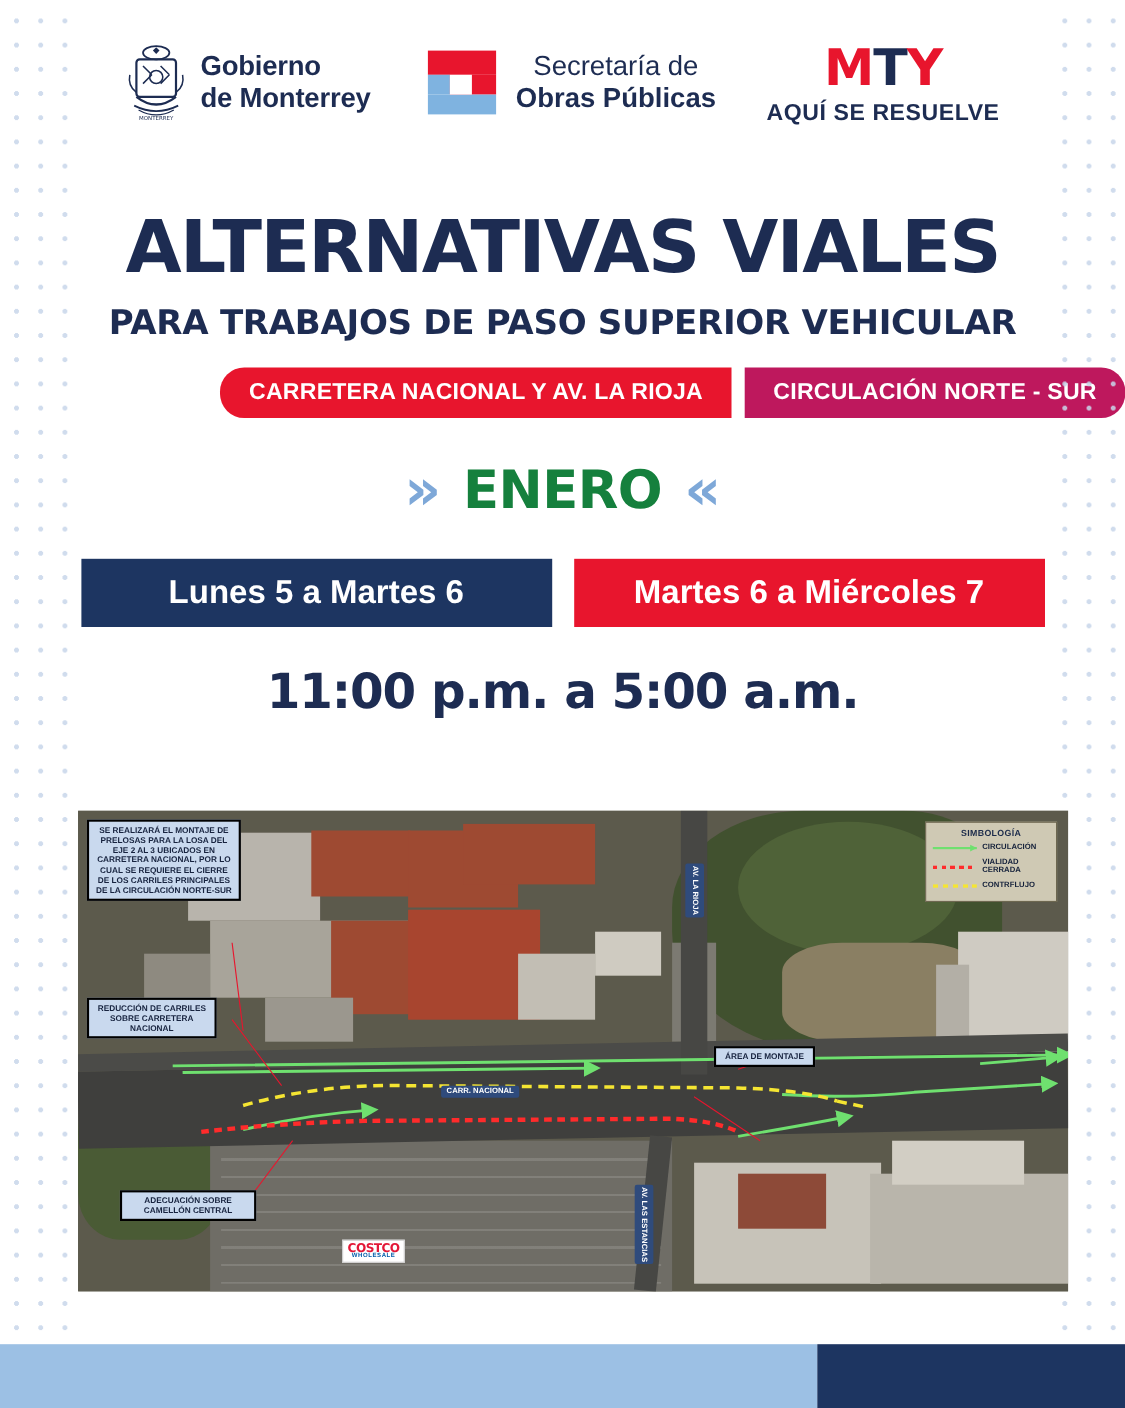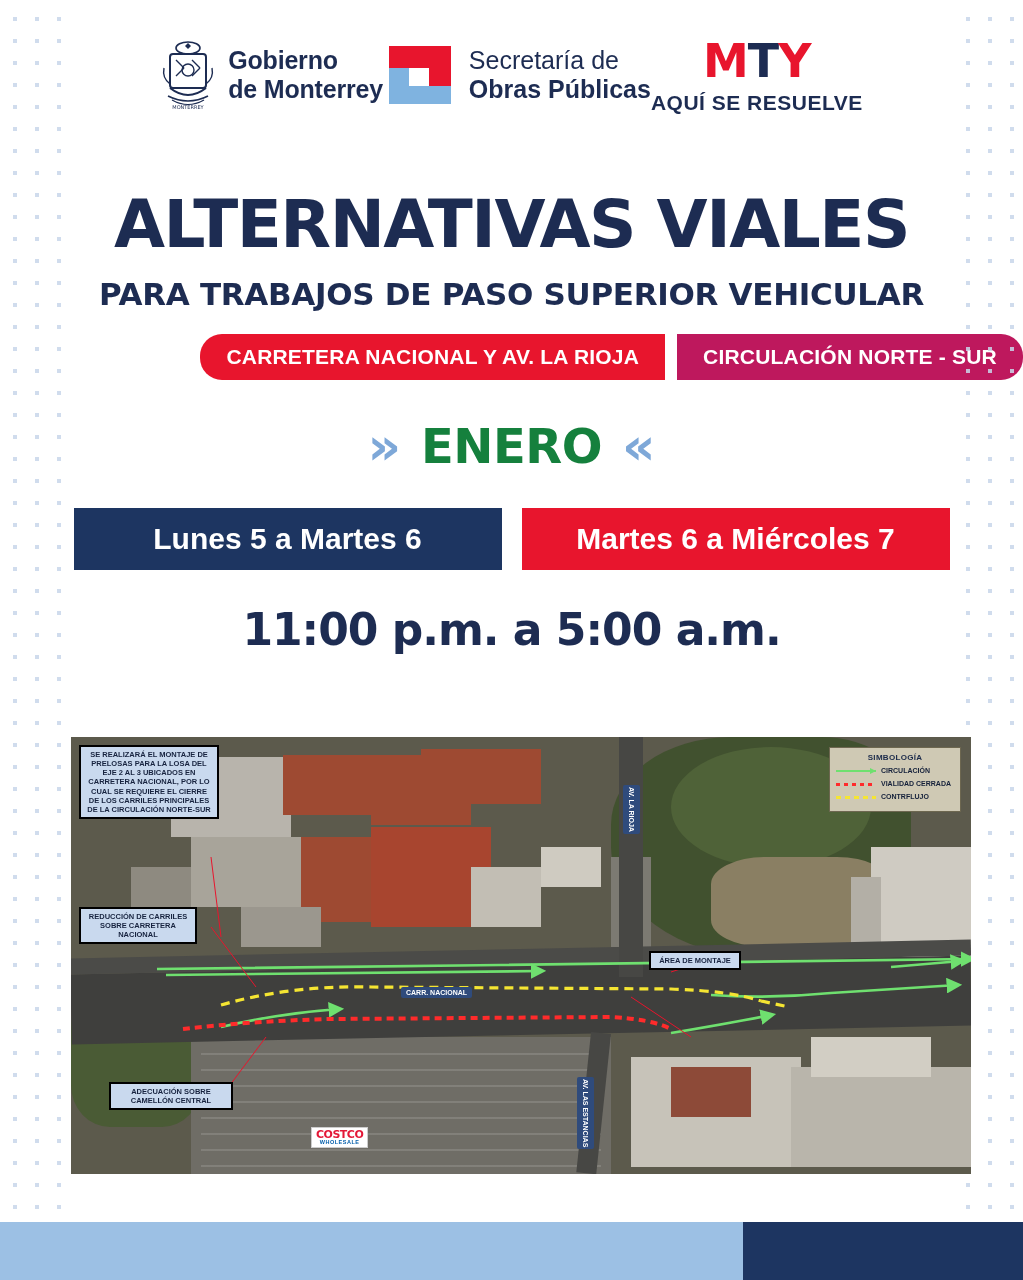--- a/index.html
+++ b/index.html
@@ -28,37 +28,38 @@
   }
   .dots-left { left: 0; }
   .dots-right { right: 0; }
 
   
   .logos {
     position: relative;
     display: flex;
     align-items: center;
     justify-content: center;
+    gap: 46px;
     padding-top: 20px;
     height: 130px;
   }
   .logo-block { display: flex; align-items: center; gap: 12px; }
   .crest {
     width: 56px; height: 74px;
     position: relative;
     flex: none;
   }
   .crest svg { display:block; }
   .gob-text {
     font-size: 25px; font-weight: bold; color: #1d2c52; line-height: 1.16;
     letter-spacing: -0.2px;
   }
   .sop-mark { width: 74px; height: 74px; position: relative; flex: none; }
   .sop-text { font-size: 25px; color: #1d2c52; line-height: 1.16; }
-  .sop-text .l1 { font-weight: normal; }
+  .sop-text .l1 { font-weight: normal; text-align: center; }
   .sop-text .l2 { font-weight: bold; }
   .mty-logo { text-align: center; line-height: 1; }
   .mty-word {
     font-size: 46px; font-weight: bold; letter-spacing: -1px;
     font-family: "DejaVu Sans", sans-serif;
   }
   .mty-word .m { color: #e8152d; }
   .mty-word .t { color: #1d2c52; }
   .mty-word .y { color: #e8152d; }
   .mty-sub {
@@ -198,21 +199,21 @@
     font-size: 7px;
     font-weight: bold;
     padding: 2px 5px;
     border-radius: 2px;
     white-space: nowrap;
   }
   .street-lbl.vert { writing-mode: vertical-rl; }
   .legend {
     position: absolute;
     right: 10px; top: 10px;
-    width: 132px;
+    width: 120px;
     background: #cfc9b4;
     border: 1px solid #6d6750;
     padding: 5px 6px;
   }
   .legend-title {
     text-align: center; font-size: 8px; font-weight: bold; color: #1b2a4a;
     margin-bottom: 5px; letter-spacing: .3px;
   }
   .legend-row { display: flex; align-items: center; gap: 5px; margin-bottom: 5px; }
   .legend-key { width: 40px; height: 8px; flex: none; position: relative; }

